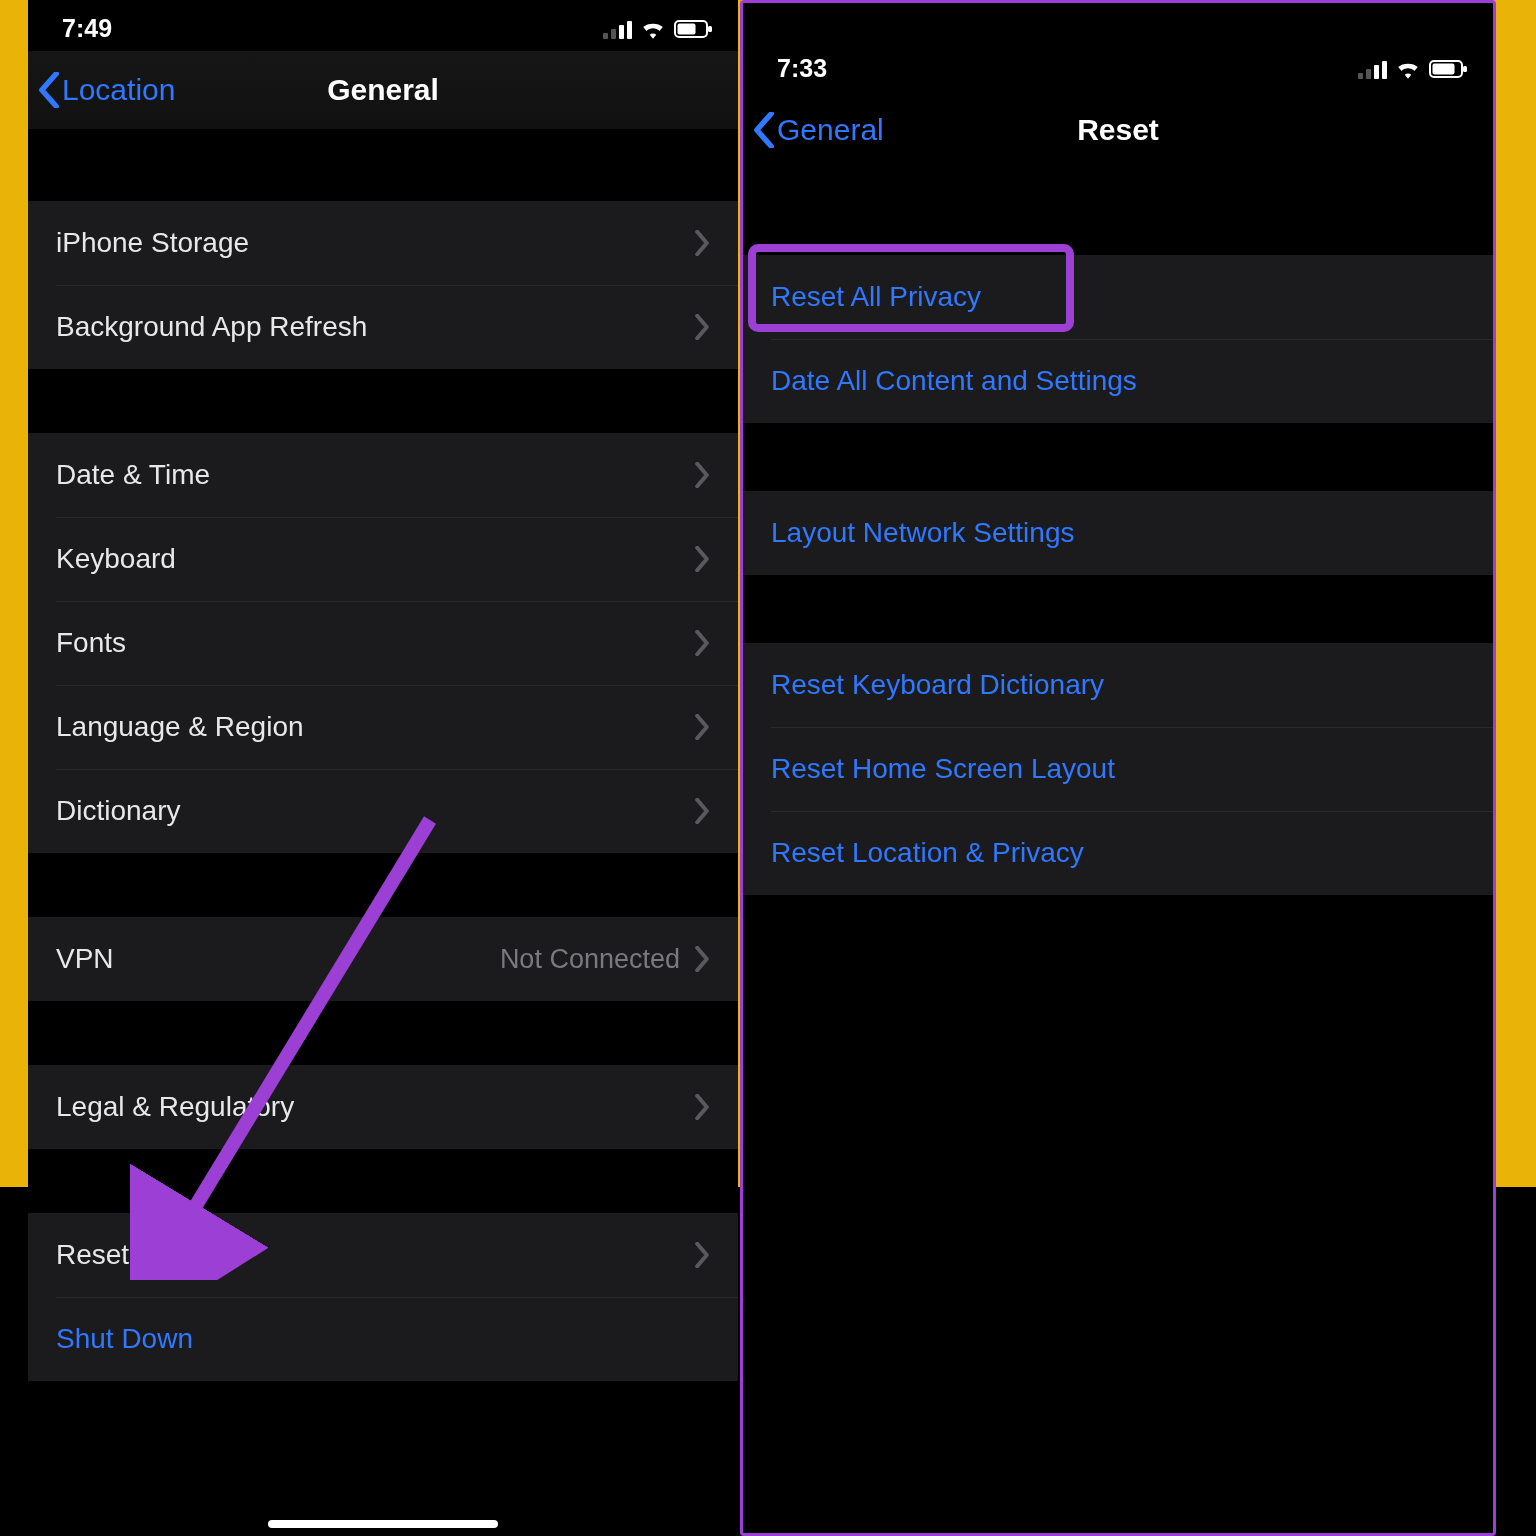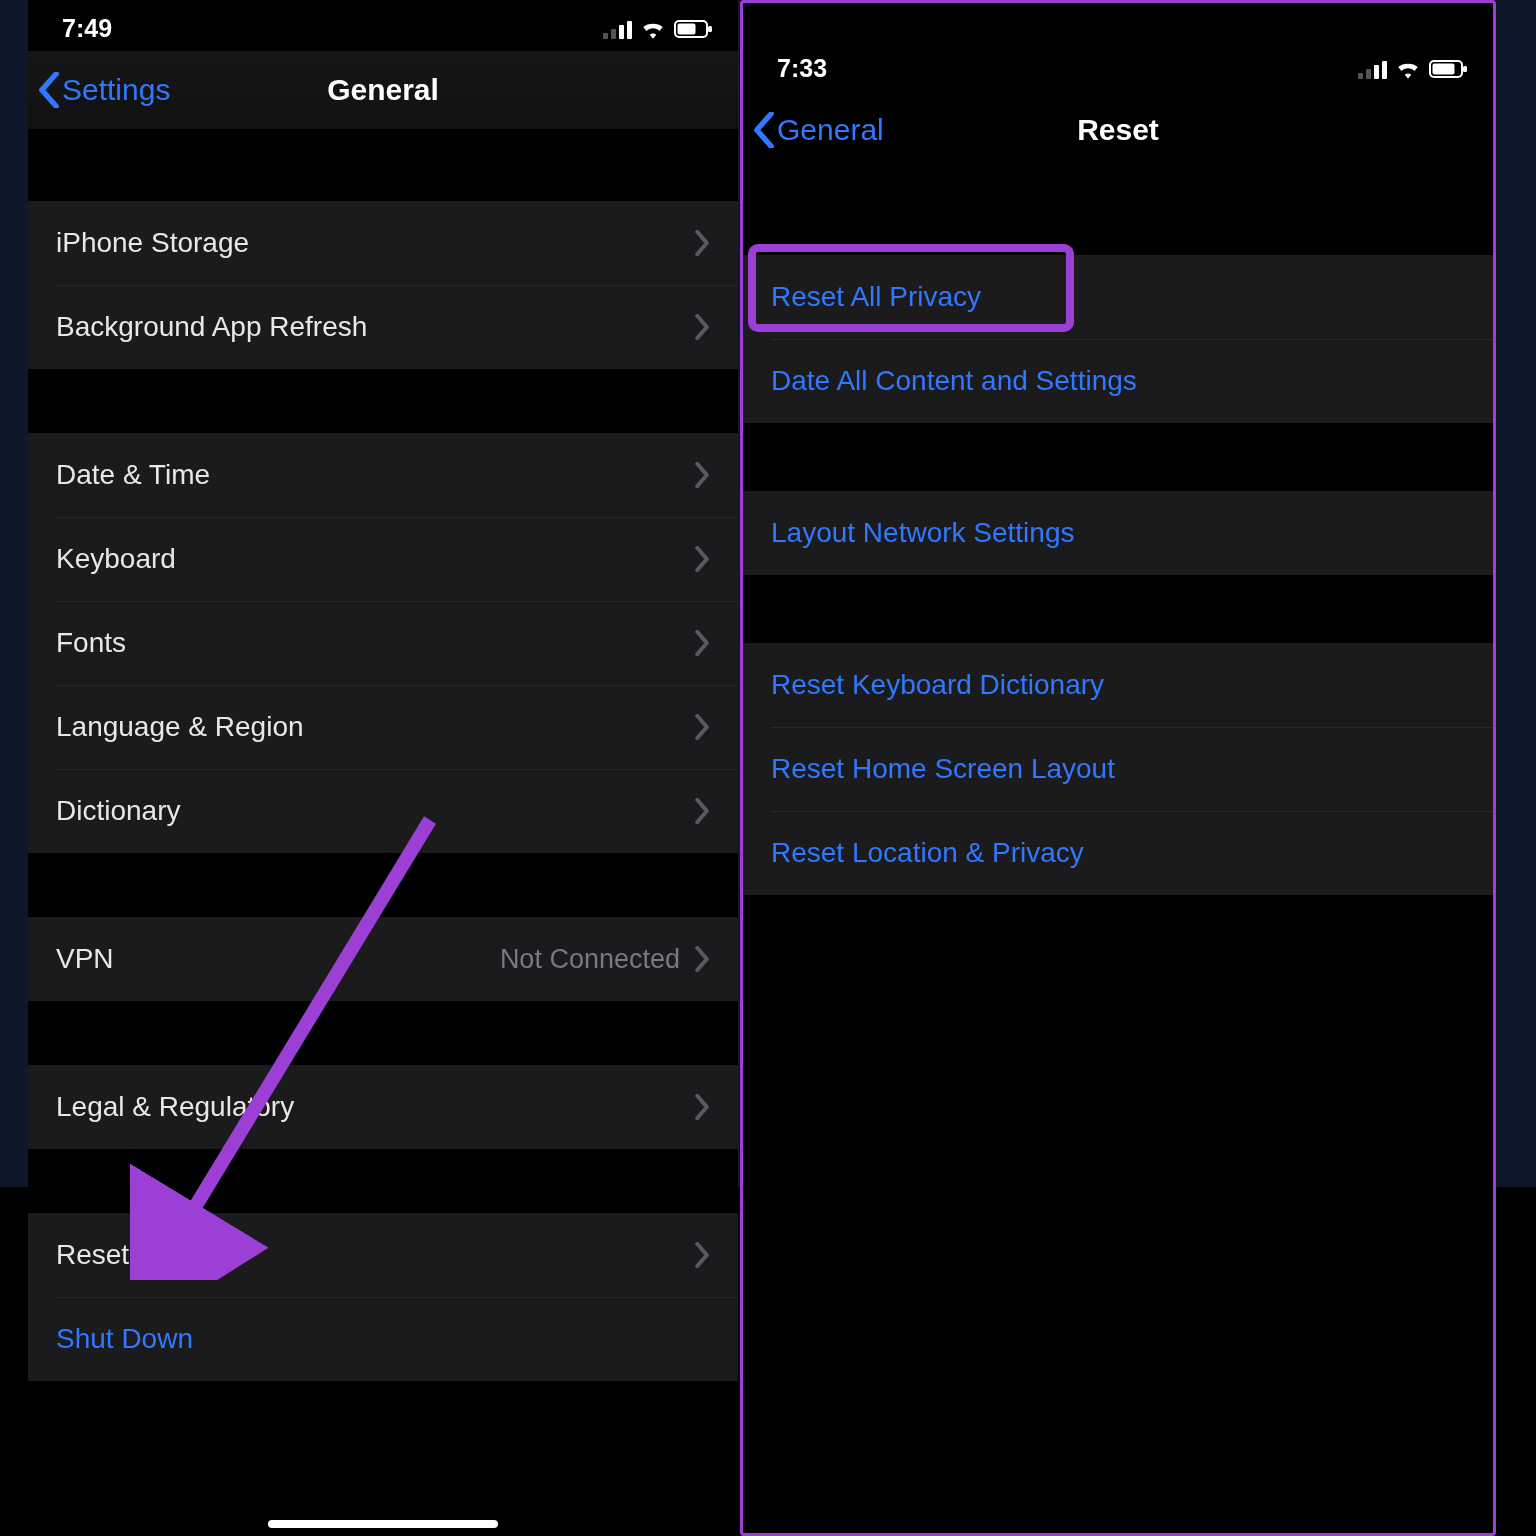--- a/index.html
+++ b/index.html
@@ -1,17 +1,17 @@
 <!DOCTYPE html>
 <html><head>
 <meta charset="utf-8">
 <style>
   * { box-sizing: border-box; margin: 0; padding: 0; }
   html, body { width: 1536px; height: 1536px; background: #000; font-family: -apple-system, "Helvetica Neue", Arial, sans-serif; overflow: hidden; }
-  .canvas { position: relative; width: 1536px; height: 1187px; background: #0f172a; }
+  .canvas { position: relative; width: 1536px; height: 1187px; background: #eab308; }
   .phone { position: absolute; top: 0; height: 1536px; background: #000; }
   .phone.left { left: 28px; width: 710px; }
   .phone.right { left: 740px; width: 756px; border: 3px solid #9c3fd4; border-radius: 4px; }
   .phone.right .inner { width: 100%; height: 100%; margin-top: 21px; }
 
   .status-bar {
     display: flex; justify-content: space-between; align-items: center;
     padding: 14px 24px 8px 34px;
     color: #fff; font-size: 25px; font-weight: 600;
   }
@@ -102,21 +102,21 @@
             </svg>
         </span>
       </div>
     </div>
 
     <div class="nav-bar">
       <div class="nav-back">
         <svg viewBox="0 0 12 20">
             <path fill="none" stroke="#2f78ff" stroke-width="3" stroke-linecap="round" stroke-linejoin="round" d="M10 1 2 10l8 9"></path>
           </svg>
-        <span>Settings</span>
+        <span>Location</span>
       </div>
       <div class="nav-title">General</div>
     </div>
 
     <div class="content" id="left-content">
         <div class="gap" style="height: 56px;"></div>
         <div class="group">
           <div class="row">
             <span class="row-label">iPhone Storage</span>
             <span class="row-right">

